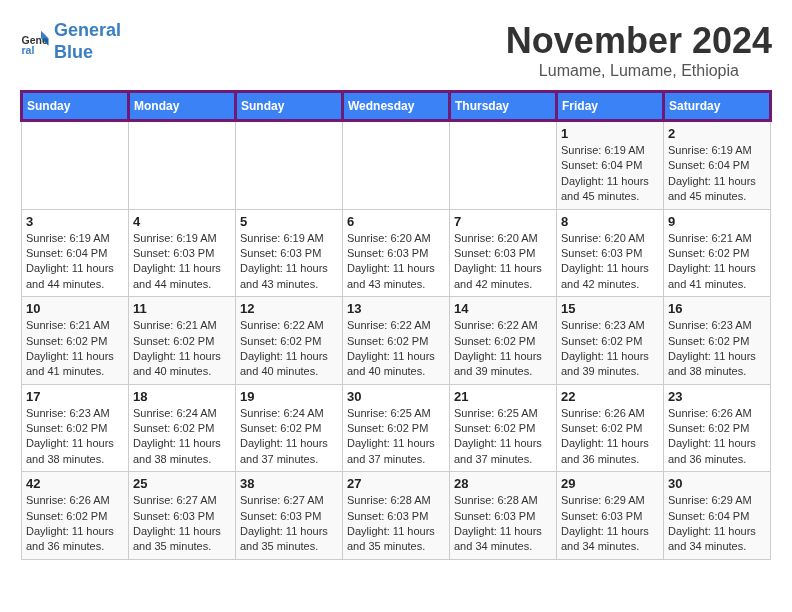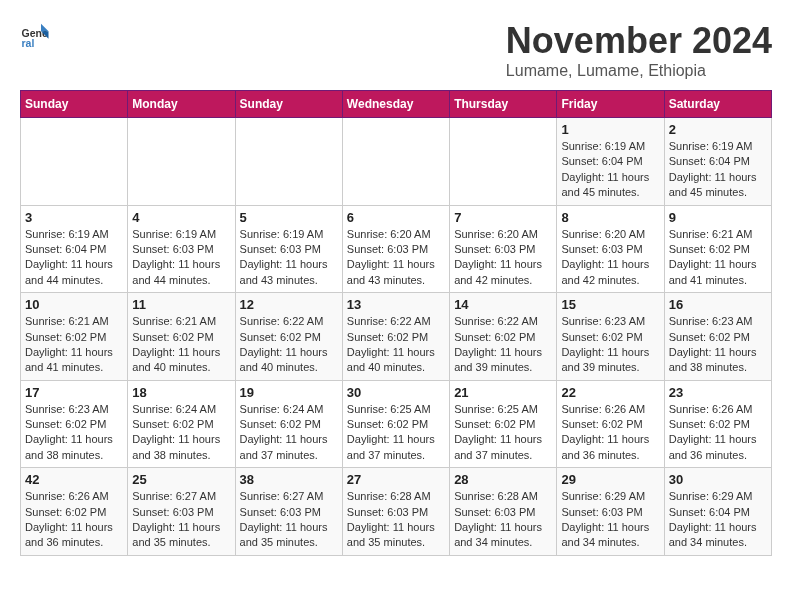--- a/index.html
+++ b/index.html
@@ -25,43 +25,43 @@
       font-weight: bold;
       color: #333;
       line-height: 1.2;
     }
     .logo-text span { color: #3a7fc1; }
     .logo-icon {
       width: 30px;
       height: 30px;
       margin-right: 4px;
     }
-    .title-block { text-align: left; margin-left: 48px; }
+    .title-block { text-align: center; margin-left: 48px; }
     .month-title {
       font-size: 36px;
       font-weight: bold;
       color: #333;
     }
     .subtitle {
       font-size: 16px;
       color: #555;
     }
     table {
       width: 100%;
       border-collapse: collapse;
       font-size: 11px;
     }
     thead tr th {
-      background: #be185d;
+      background: #3b82f6;
       color: #fff;
       padding: 6px 4px;
       text-align: left;
       font-size: 12px;
       font-weight: bold;
-      border: 1px solid #701a75;
+      border: 3px solid #701a75;
     }
     tbody tr td {
       border: 1px solid #ccc;
       vertical-align: top;
       padding: 4px;
       width: calc(100% / 7);
       min-height: 80px;
       background: #fff;
     }
     tbody tr:nth-child(odd) td {
@@ -85,20 +85,26 @@
 <body>
 
 <div class="header">
   <div class="logo">
     <svg class="logo-icon" viewBox="0 0 40 40">
       <text x="2" y="22" font-size="14" font-weight="bold" fill="#333">Gene</text>
       <text x="2" y="36" font-size="14" font-weight="bold" fill="#3a7fc1">ral</text>
       <polygon points="28,5 38,15 28,15" fill="#3a7fc1"></polygon>
       <polygon points="28,15 38,15 38,25" fill="#1a5fa0"></polygon>
     </svg>
+    <div>
+      <div class="logo-text">
+        <span>General</span><br>
+        <span style="color:#3a7fc1;">Blue</span>
+      </div>
+    </div>
   </div>
   <div class="title-block">
     <div class="month-title">November 2024</div>
     <div class="subtitle">Lumame, Lumame, Ethiopia</div>
   </div>
 </div>
 
 <table>
   <thead>
     <tr id="header-row">

